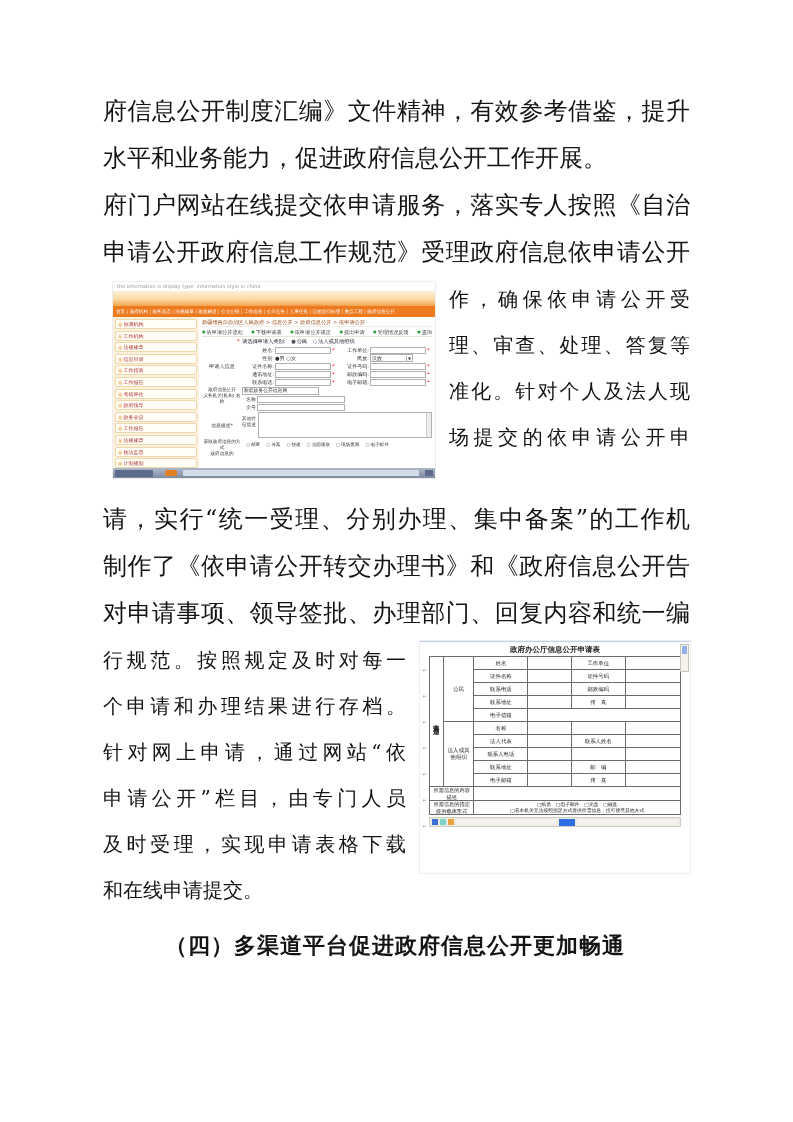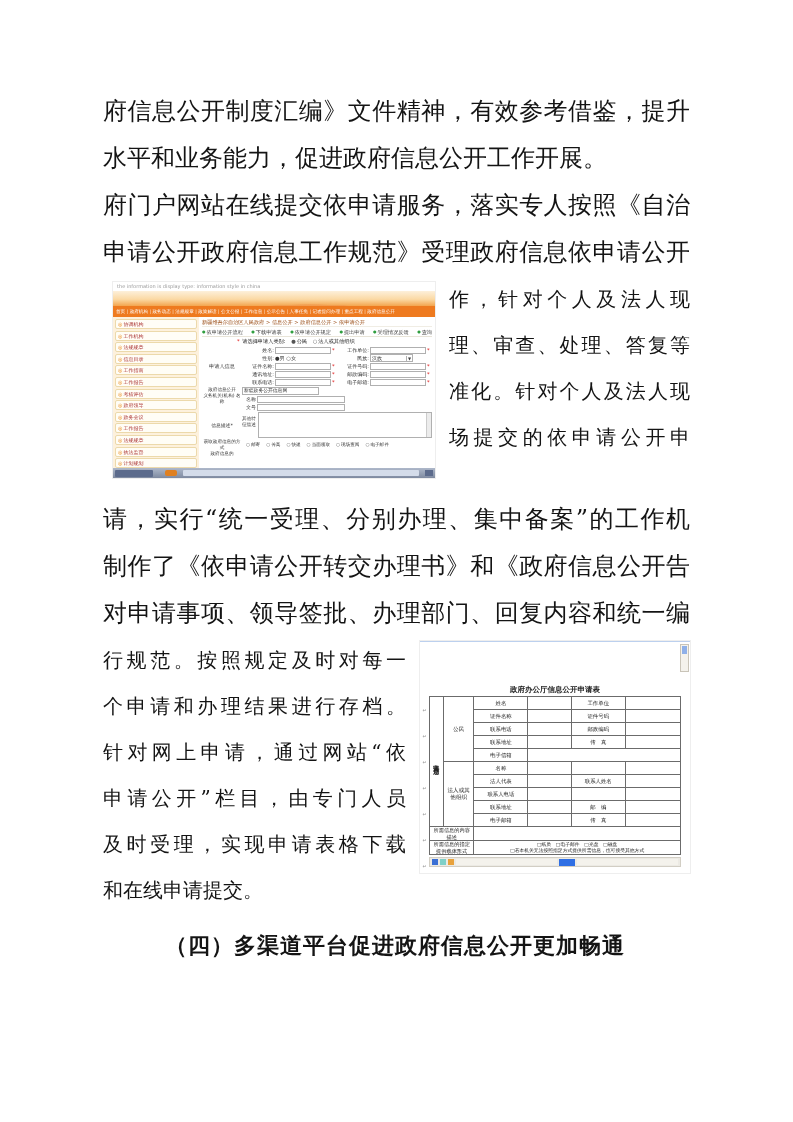--- a/index.html
+++ b/index.html
@@ -74,21 +74,21 @@
   .ws-task{height:10px;background:linear-gradient(180deg,#aeb8ca,#7e8aa0);display:flex;align-items:center;padding:0 2px;}
   .tk1{width:38px;height:7px;background:#5c6b8c;border-radius:1px;}
   .tk2{width:12px;height:6px;background:#e08020;border-radius:2px;margin-left:12px;}
   .tk3{flex:1;height:6px;background:#d4dcea;border-radius:1px;margin:0 6px;}
   .tk4{width:8px;height:6px;background:#5c6b8c;}
 
   
   .shot2{float:right;width:270px;height:232px;margin:4px 0 28px 14px;background:#fff;position:relative;
       font-family:"DejaVu Sans",sans-serif;box-shadow:0 0 0 1px #eee;overflow:hidden;}
   .wd-topline{position:absolute;top:0;left:0;right:0;height:1px;background:#bcd0ee;}
-  .wd-flex{display:flex;padding-top:2px;margin-top:40px;}
+  .wd-flex{display:flex;padding-top:2px;}
   .wd-marks{width:9px;font-size:5px;color:#999;white-space:pre-line;line-height:26px;text-align:center;padding-top:14px;}
   .wd-main{flex:1;padding-right:9px;}
   .wd-title{text-align:center;font-size:7.5px;color:#222;height:13px;line-height:13px;font-weight:bold;}
   table.wd{border-collapse:collapse;width:100%;table-layout:fixed;font-size:5.6px;color:#222;}
   table.wd td{border:1px solid #6b6b6b;padding:0 1px;text-align:center;overflow:hidden;
       word-break:break-all;line-height:1.25;}
   table.wd tr{height:13px;}
   tr.r11{height:22px;}
   tr.r12{height:26px;}
   td.vert{writing-mode:vertical-lr;text-orientation:upright;font-weight:bold;letter-spacing:1px;font-size:6px;}
@@ -313,21 +313,21 @@
       </div>
     </div>
     <div class="ws-task">
       <i class="tk1"></i>
       <i class="tk2"></i>
       <i class="tk3"></i>
       <i class="tk4"></i>
     </div>
   </div>
 
-  <div class="tl2">作，针对个人及法人现</div>
+  <div class="tl2">作，确保依申请公开受</div>
   <div class="tl2">理、审查、处理、答复等</div>
   <div class="tl2">准化。针对个人及法人现</div>
   <div class="tl2">场提交的依申请公开申</div>
 
   <div class="tl clr">请，实行“统一受理、分别办理、集中备案”的工作机制，</div>
   <div class="tl">制作了《依申请公开转交办理书》和《政府信息公开告知书》，</div>
   <div class="tl">对申请事项、领导签批、办理部门、回复内容和统一编号进</div>
 
   <div class="shot2">
     <div class="wd-topline"></div>

